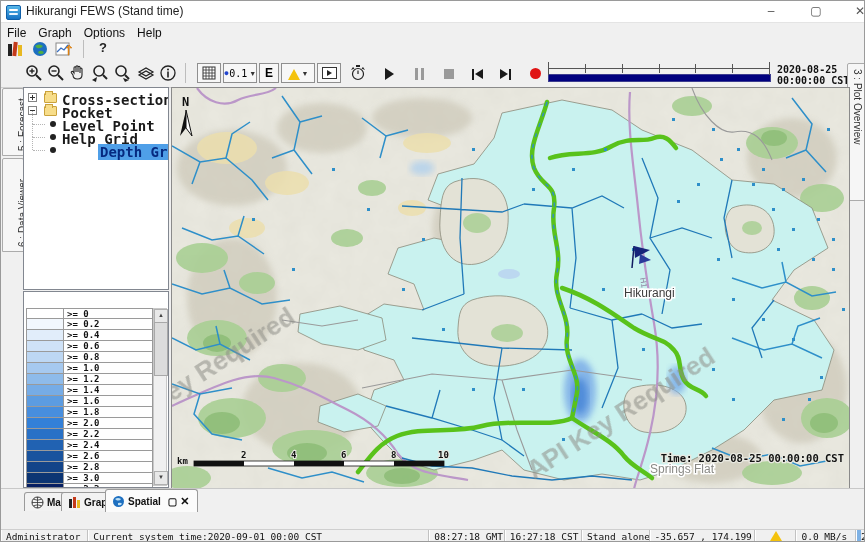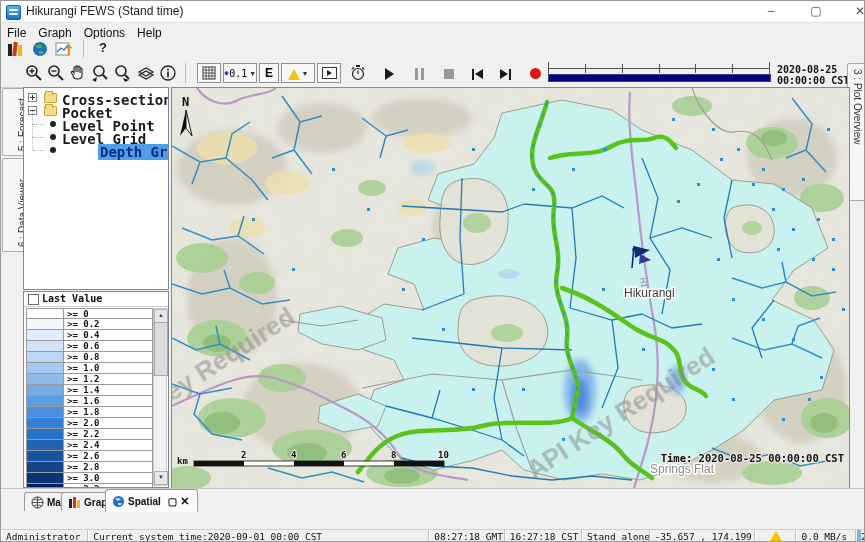--- a/index.html
+++ b/index.html
@@ -252,36 +252,32 @@
         <div class="tree-row">
           <span class="connector" style="left:4px;top:-7px;width:1px;height:13px;border-left:1px dotted #999;"></span>
     <span class="connector" style="left:5px;top:6px;width:12px;height:1px;border-top:1px dotted #999;"></span>
     <span class="dot-ic" style="left:22px;"></span>
     <span class="tree-label " style="left:34px;">Level Point</span>
         </div>
         <div class="tree-row">
           <span class="connector" style="left:4px;top:-7px;width:1px;height:13px;border-left:1px dotted #999;"></span>
     <span class="connector" style="left:5px;top:6px;width:12px;height:1px;border-top:1px dotted #999;"></span>
     <span class="dot-ic" style="left:22px;"></span>
-    <span class="tree-label " style="left:34px;">Level Grid</span>
+    <span class="tree-label " style="left:34px;">Help Grid</span>
         </div>
         <div class="tree-row">
           <span class="connector" style="left:4px;top:-7px;width:1px;height:13px;border-left:1px dotted #999;"></span>
     <span class="connector" style="left:5px;top:6px;width:12px;height:1px;border-top:1px dotted #999;"></span>
     <span class="dot-ic" style="left:22px;"></span>
     <span class="tree-label sel" style="left:34px;margin-left:36px;">Depth Grid</span>
         </div>
       </div>
   </div>
 
   <div id="legend-panel">
-    <div id="legend-header">
-      <span id="lv-check"></span>
-      <span id="lv-label" class="mono">Last Value</span>
-    </div>
     <div id="legend-rows" class="mono">
         <div class="lg-row">
           <span class="lg-swatch" style="background:#ffffff"></span>
                  <span class="lg-label">&gt;= 0</span>
         </div>
         <div class="lg-row">
           <span class="lg-swatch" style="background:#f2f7fd"></span>
                  <span class="lg-label">&gt;= 0.2</span>
         </div>
         <div class="lg-row">

